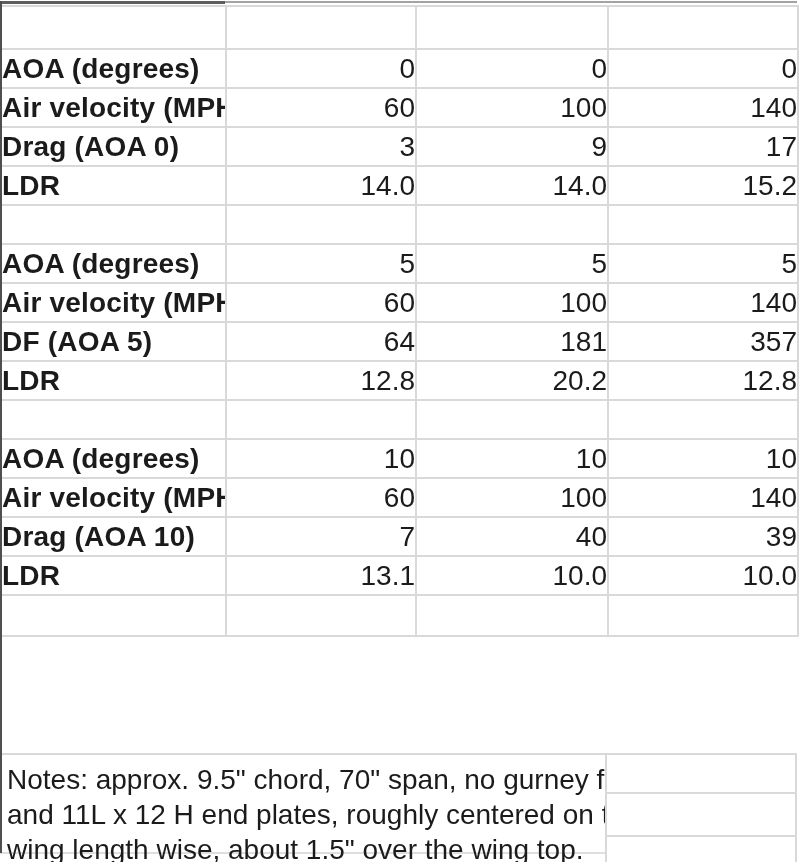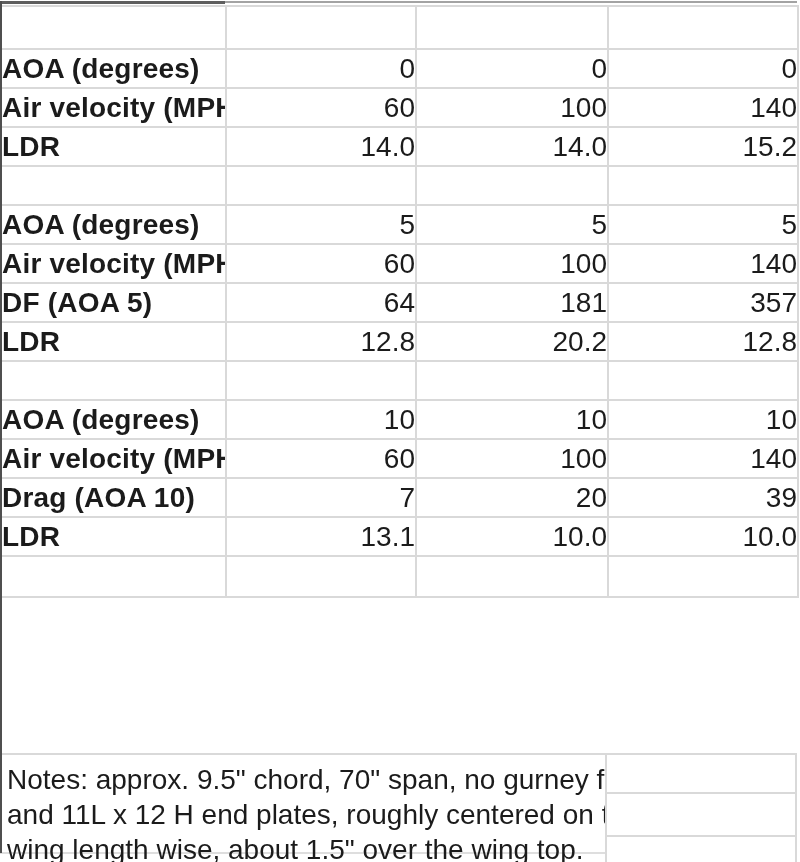--- a/index.html
+++ b/index.html
@@ -78,20 +78,26 @@
         <td class="val">0</td>
         <td class="val">0</td>
       </tr>
       <tr>
         <td class="lbl">Air velocity (MPH)</td>
         <td class="val">60</td>
         <td class="val">100</td>
         <td class="val">140</td>
       </tr>
       <tr>
+        <td class="lbl">Drag (AOA 0)</td>
+        <td class="val">3</td>
+        <td class="val">9</td>
+        <td class="val">17</td>
+      </tr>
+      <tr>
         <td class="lbl">LDR</td>
         <td class="val">14.0</td>
         <td class="val">14.0</td>
         <td class="val">15.2</td>
       </tr>
       <tr>
         <td class="lbl"></td>
         <td class="val"></td>
         <td class="val"></td>
         <td class="val"></td>
@@ -134,21 +140,21 @@
       </tr>
       <tr>
         <td class="lbl">Air velocity (MPH)</td>
         <td class="val">60</td>
         <td class="val">100</td>
         <td class="val">140</td>
       </tr>
       <tr>
         <td class="lbl">Drag (AOA 10)</td>
         <td class="val">7</td>
-        <td class="val">20</td>
+        <td class="val">40</td>
         <td class="val">39</td>
       </tr>
       <tr>
         <td class="lbl">LDR</td>
         <td class="val">13.1</td>
         <td class="val">10.0</td>
         <td class="val">10.0</td>
       </tr>
       <tr class="r-last">
         <td class="lbl"></td>

